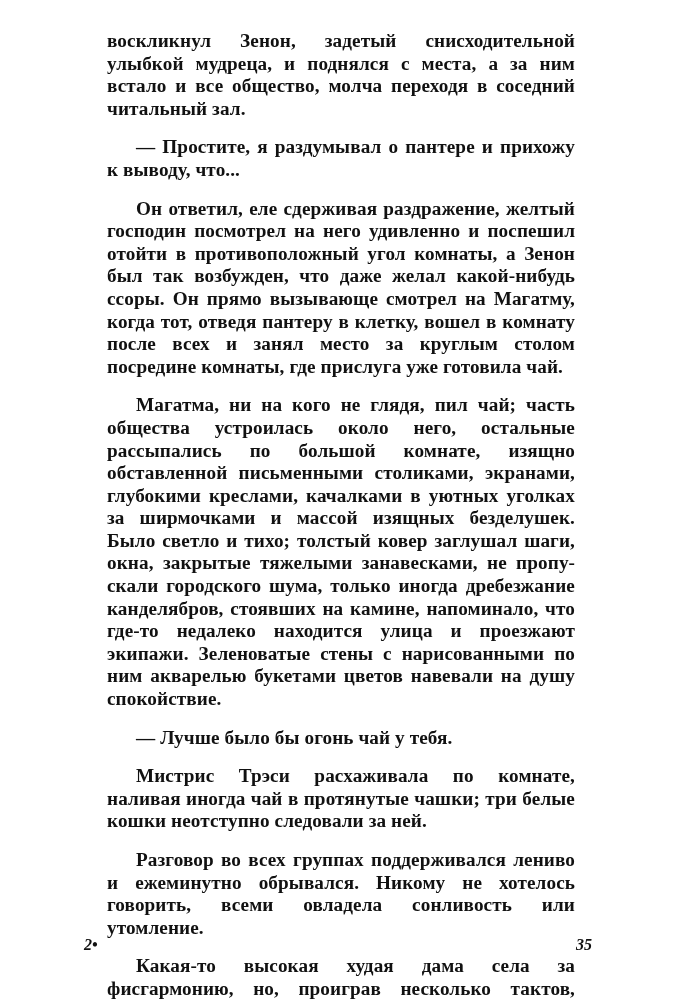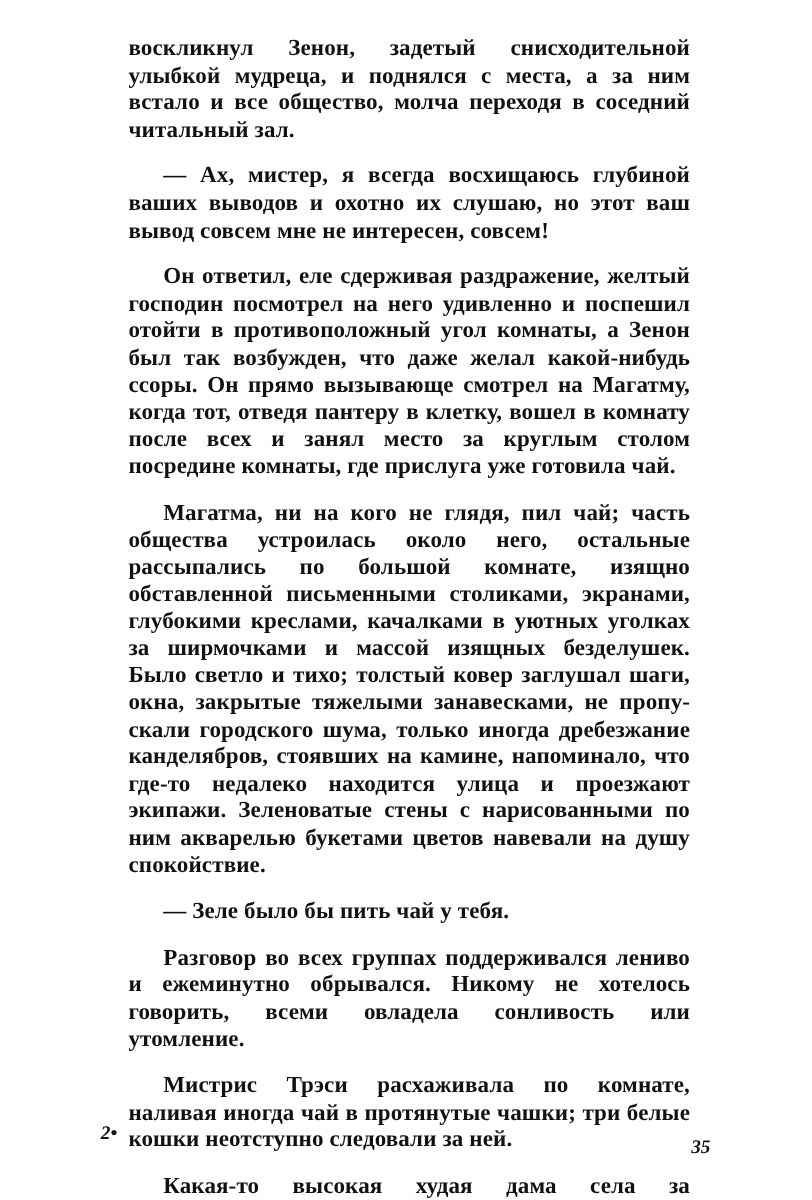--- a/index.html
+++ b/index.html
@@ -47,33 +47,32 @@
   }
   .sig {
     position: absolute;
     left: 0;
     top: 0;
   }
   .pagenum {
     position: absolute;
     right: 0;
     top: 0;
-    margin-top: 12px;
   }
 </style>
 </head>
 <body>
 
 <div class="page">
   <p class="para noindent">воскликнул Зенон, задетый снисходительной улыбкой мудреца, и поднялся с места, а за ним встало и все обще­ство, молча переходя в соседний читальный зал.</p>
-  <p class="para">— Ах, мистер, я всегда восхищаюсь глубиной ваших выводов и охотно их слушаю, но этот ваш вывод совсем мне не интересен, совсем!</p>
+  <p class="para">— Простите, я раздумывал о пантере и прихожу к выводу, что...</p>
   <p class="para">Он ответил, еле сдерживая раздражение, желтый гос­подин посмотрел на него удивленно и поспешил отойти в противоположный угол комнаты, а Зенон был так воз­бужден, что даже желал какой-нибудь ссоры. Он прямо вызывающе смотрел на Магатму, когда тот, отведя пан­теру в клетку, вошел в комнату после всех и занял место за круглым столом посредине комнаты, где прислуга уже готовила чай.</p>
   <p class="para">Магатма, ни на кого не глядя, пил чай; часть обще­ства устроилась около него, остальные рассыпались по большой комнате, изящно обставленной письменными столиками, экранами, глубокими креслами, качалками в уютных уголках за ширмочками и массой изящных без­делушек. Было светло и тихо; толстый ковер заглушал шаги, окна, закрытые тяжелыми занавесками, не пропу­скали городского шума, только иногда дребезжание кан­делябров, стоявших на камине, напоминало, что где-то недалеко находится улица и проезжают экипажи. Зеле­новатые стены с нарисованными по ним акварелью буке­тами цветов навевали на душу спокойствие.</p>
-  <p class="para">— Зеле было бы пить чай у тебя.</p>
+  <p class="para">— Лучше было бы огонь чай у тебя.</p>
+  <p class="para">Мистрис Трэси расхаживала по комнате, наливая иногда чай в протянутые чашки; три белые кошки неот­ступно следовали за ней.</p>
   <p class="para">Разговор во всех группах поддерживался лениво и ежеминутно обрывался. Никому не хотелось говорить, всеми овладела сонливость или утомление.</p>
-  <p class="para">Мистрис Трэси расхаживала по комнате, наливая иногда чай в протянутые чашки; три белые кошки неот­ступно следовали за ней.</p>
   <p class="para">Какая-то высокая худая дама села за фисгармонию, но, проиграв несколько тактов, отошла, скучая.</p>
 </div>
 
 <div class="footer">
   <span class="sig">2•</span>
   <span class="pagenum">35</span>
 </div>
 
 </body></html>

